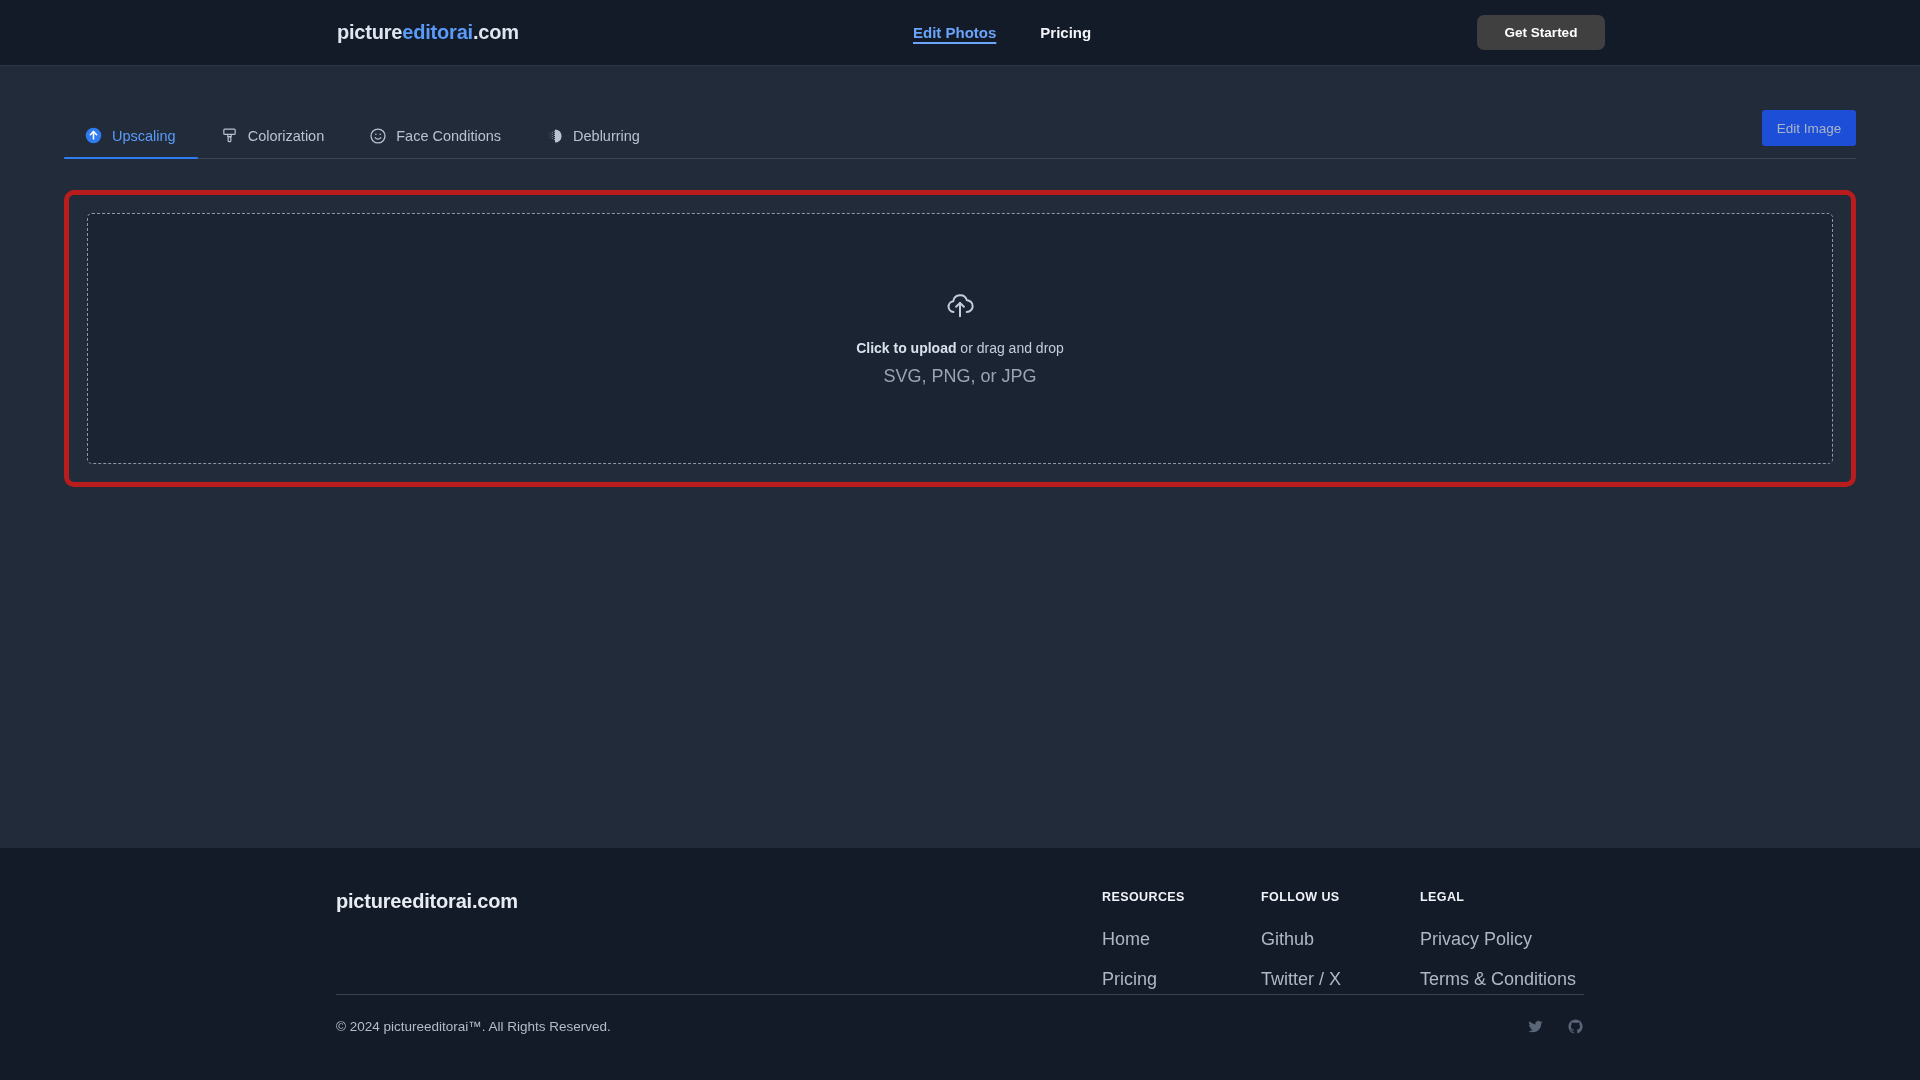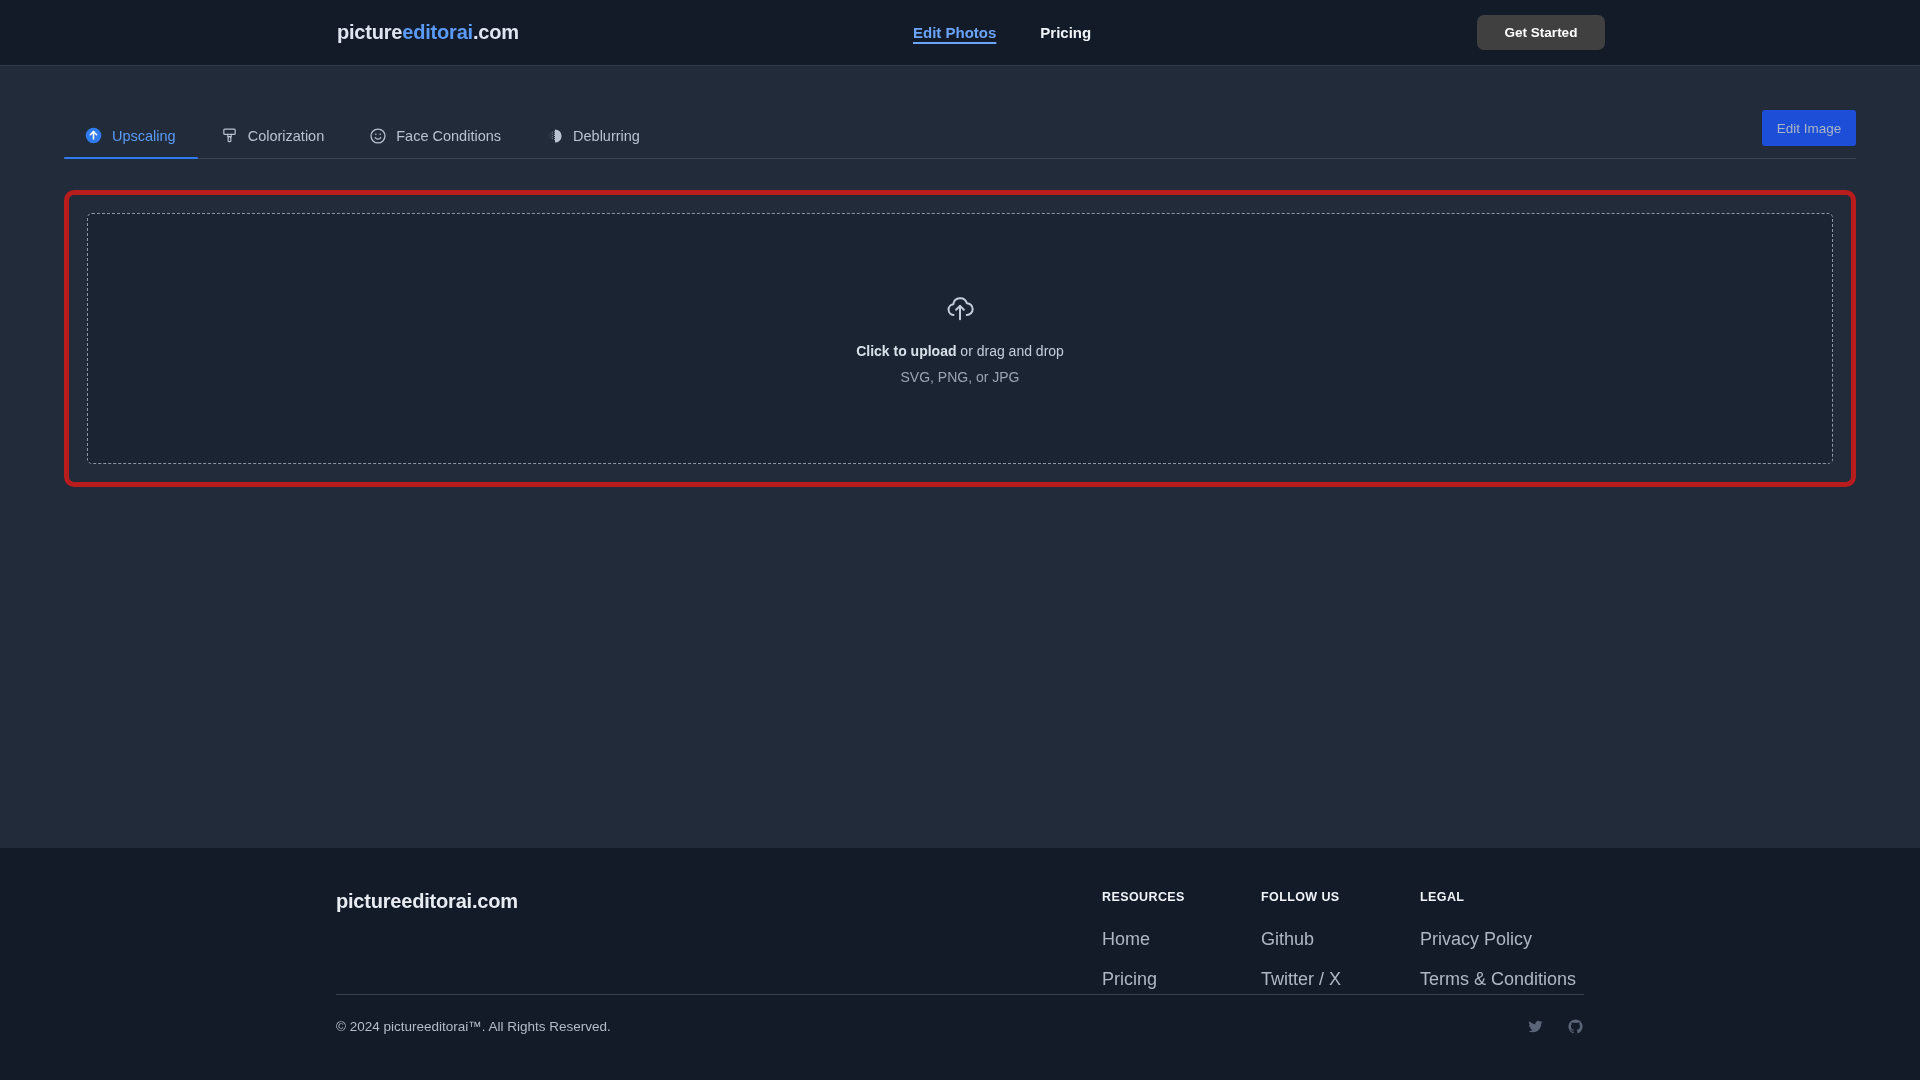--- a/index.html
+++ b/index.html
@@ -178,21 +178,21 @@
   .dz-icon { margin-bottom: 16px; }
 
   .dz-main {
     font-size: 14px;
     color: #c4cdd9;
     margin-bottom: 10px;
   }
   .dz-main b { font-weight: 700; color: #d8e0ea; }
 
   .dz-sub {
-    font-size: 14px;
+    font-size: 18px;
     color: #9aa5b3;
   }
 
   .result-label {
     font-size: 14px;
     font-weight: 700;
     color: #b9c3d0;
   }
 
   

